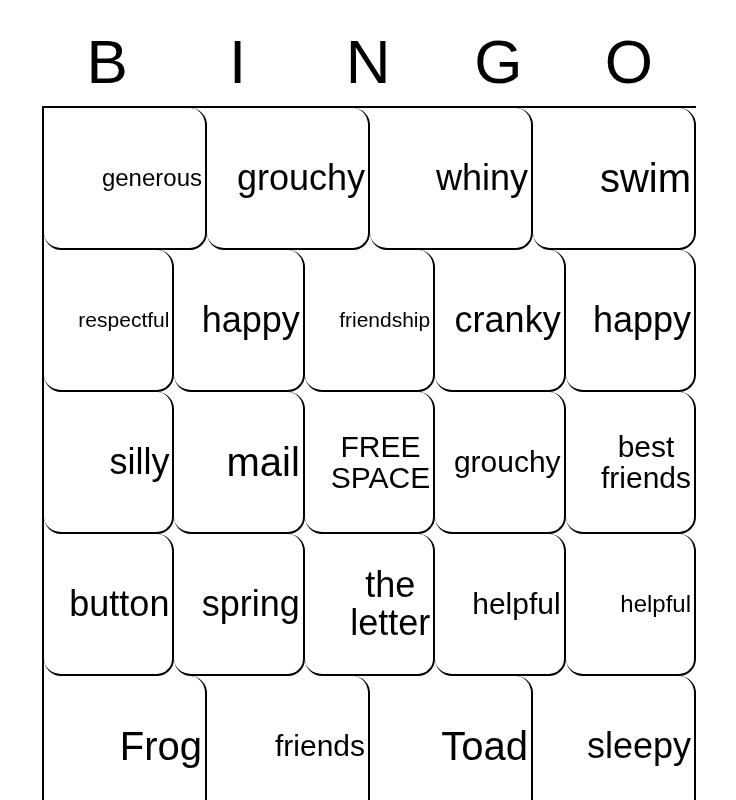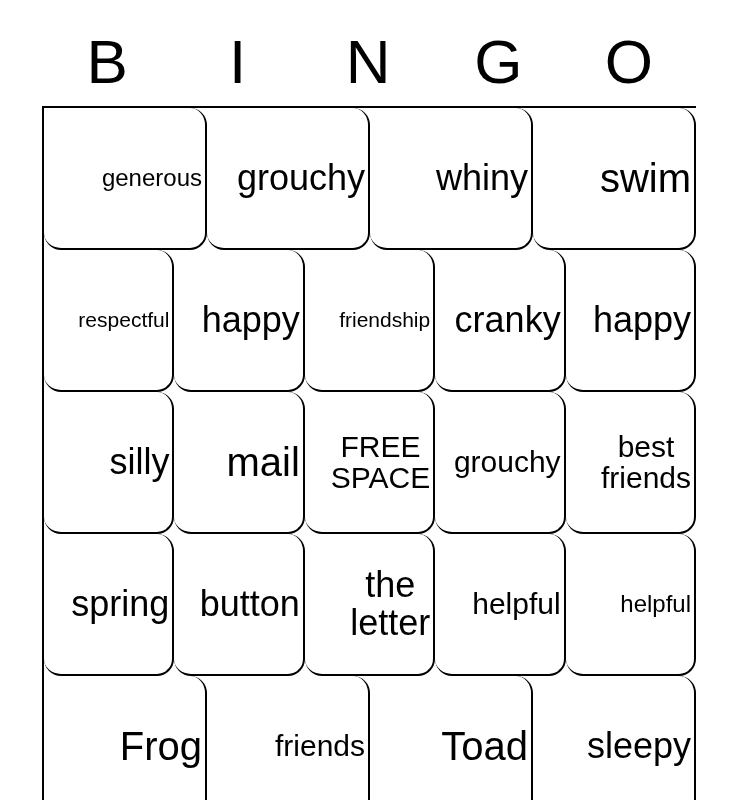--- a/index.html
+++ b/index.html
@@ -134,24 +134,24 @@
       <div class="cell fs-md">
           <span>grouchy</span>
         </div>
       <div class="cell fs-md">
           <span>best<br>friends</span>
         </div>
     </div>
 
     <div class="grid-row">
       <div class="cell fs-lg">
-          <span>spring</span>
+          <span>button</span>
         </div>
       <div class="cell fs-lg">
-          <span>button</span>
+          <span>spring</span>
         </div>
       <div class="cell fs-lg">
           <span>the<br>letter</span>
         </div>
       <div class="cell fs-md">
           <span>helpful</span>
         </div>
       <div class="cell fs-sm">
           <span>helpful</span>
         </div>

